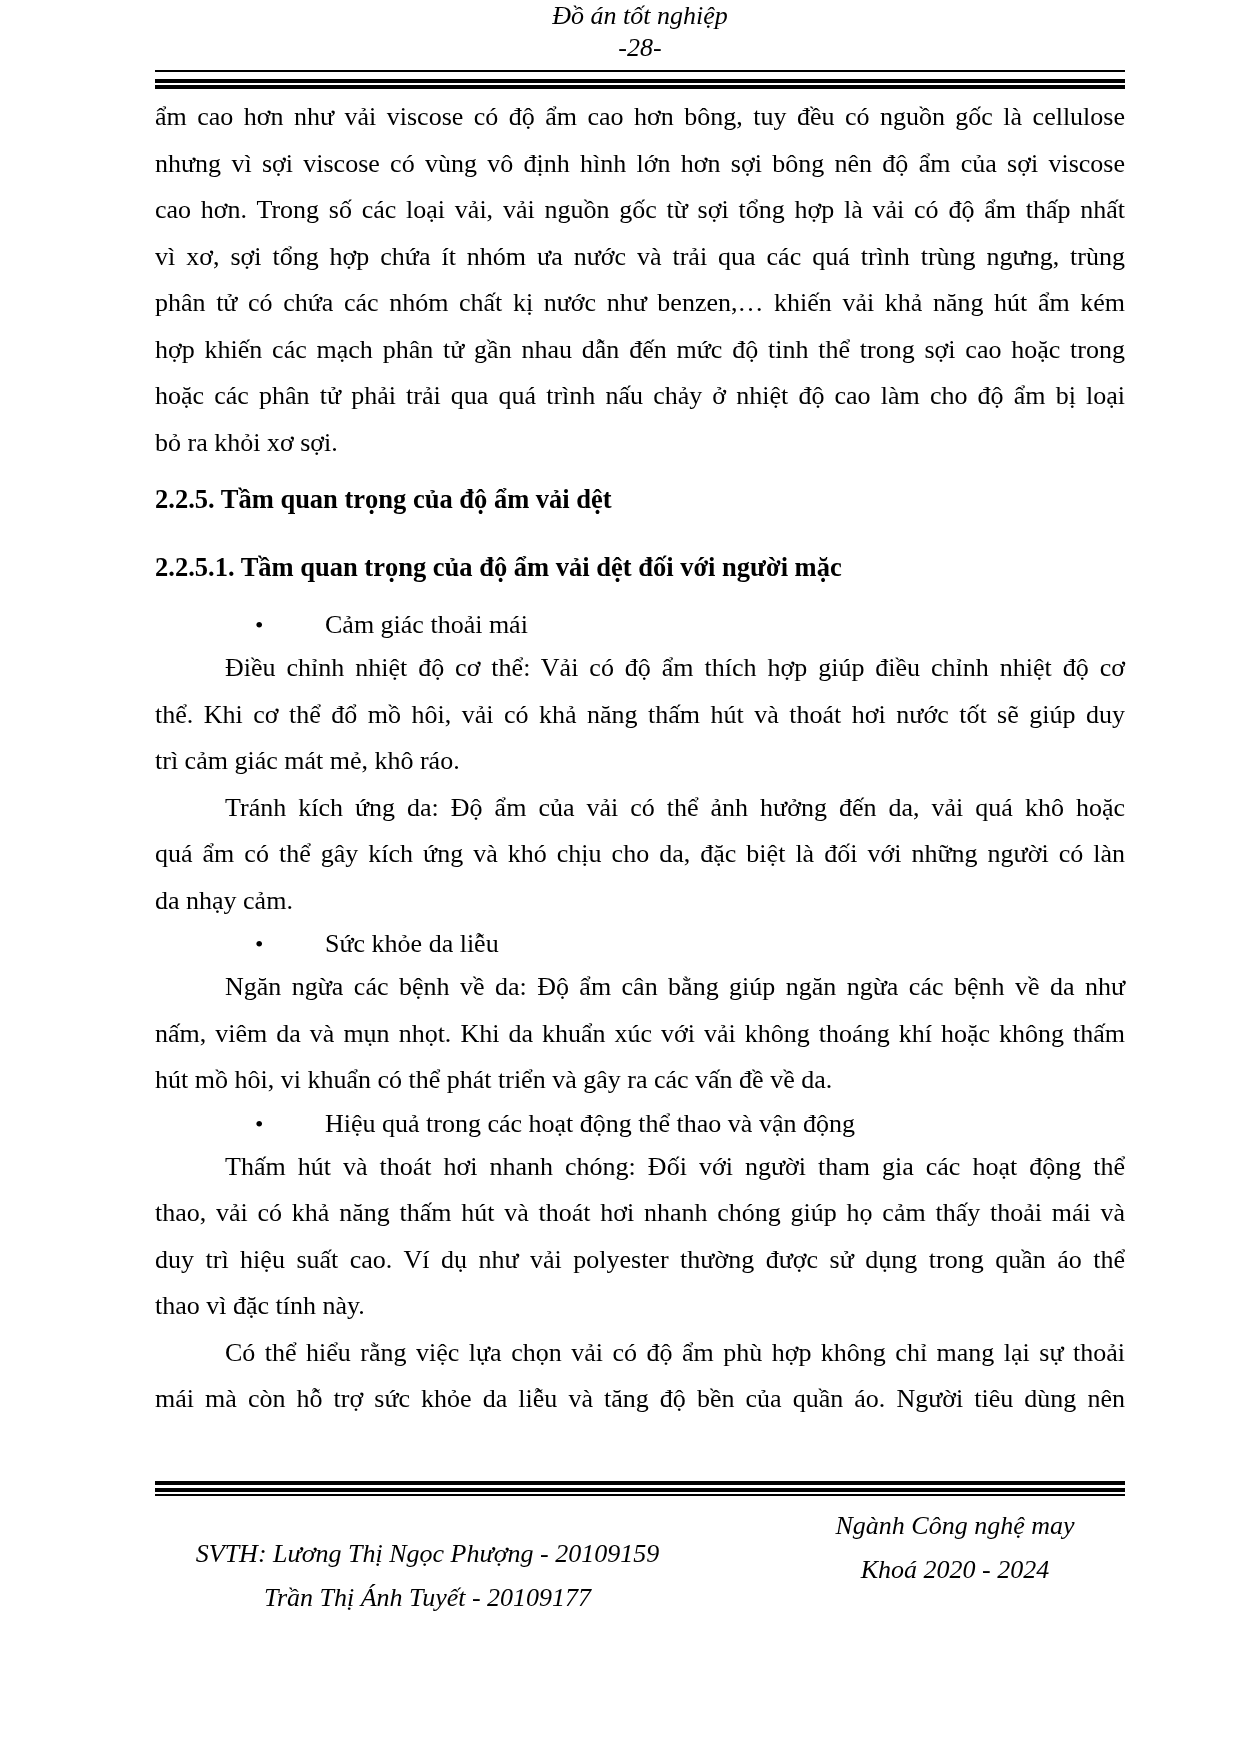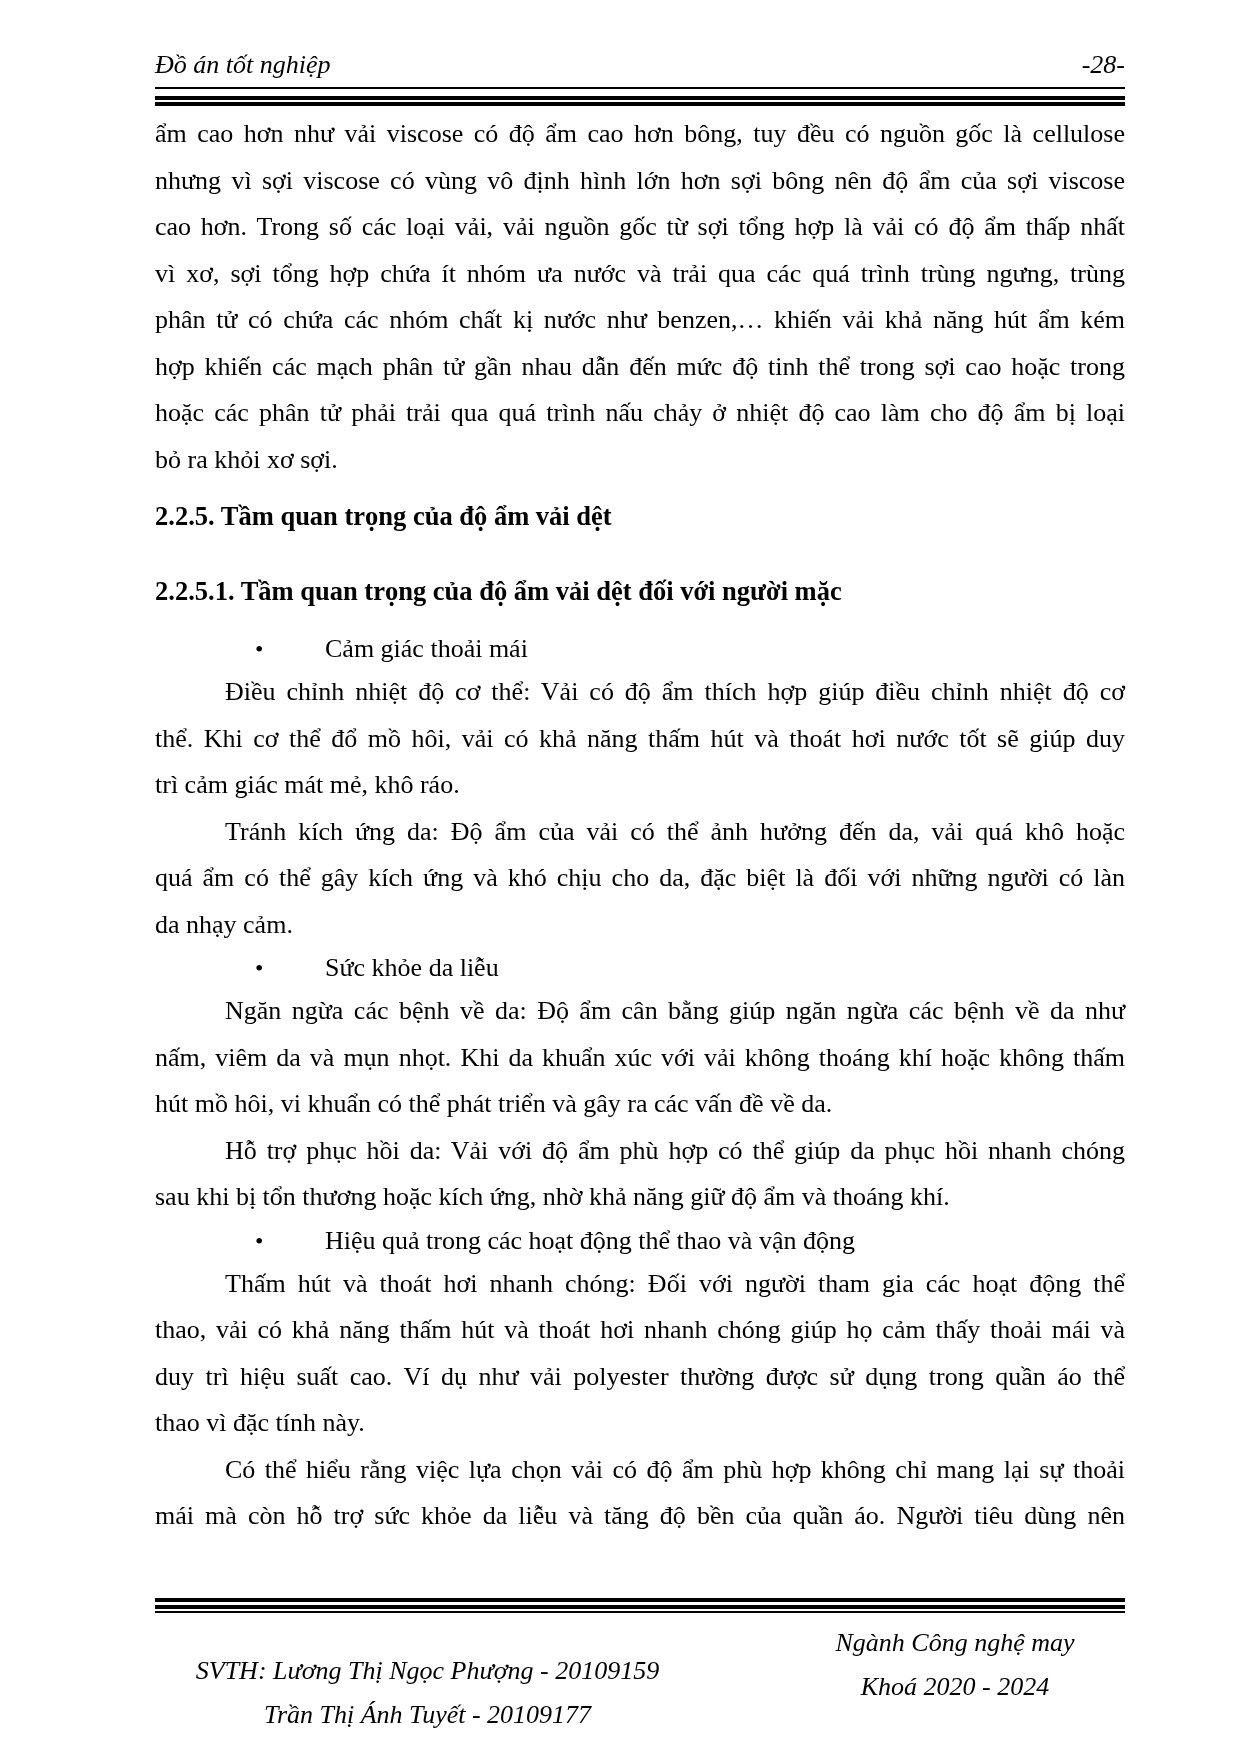--- a/index.html
+++ b/index.html
@@ -10,27 +10,27 @@
     margin: 0 auto;
     background: #ffffff;
     color: #000000;
     font-family: "Liberation Serif", "DejaVu Serif", serif;
     overflow: hidden;
   }
   .content { margin-left: 155px; margin-right: 115px; }
 
   
   .hdr-row {
-    padding-top: 49px;
     display: flex;
     justify-content: space-between;
-    align-items: flex-start;
+    align-items: center;
     font-style: italic;
     font-size: 26px;
     line-height: 32px;
+    flex-direction: column;
   }
   .rule { background: #000; }
   .rule-thin  { height: 2px; }
   .rule-thick { height: 4px; }
   .r1 { margin-top: 6px; }
   .r2 { margin-top: 7px; }
   .r3 { margin-top: 2px; }
 
   
   .bodytext { margin-top: 5px; }
@@ -45,21 +45,21 @@
   .leftal { text-align: left; text-align-last: left; }
   .indent { text-indent: 70px; }
 
   .heading {
     font-weight: bold;
     font-size: 26.5px;
     line-height: 46.5px;
     text-align: left;
   }
   .h1 { margin-top: 10px; }
-  .h2 { margin-top: 28px; }
+  .h2 { margin-top: 21px; }
   .first-bullet { margin-top: 15px; }
 
   .bullet-line {
     font-size: 26px;
     line-height: 39px;
     text-align: left;
     text-align-last: left;
   }
   .bullet-glyph {
     display: inline-block;
@@ -133,24 +133,20 @@
       <div class="bullet-line">
         <span class="bullet-glyph">•</span><span>Sức khỏe da liễu</span>
       </div>
 
       <div>
         <div class="line indent">Ngăn ngừa các bệnh về da: Độ ẩm cân bằng giúp ngăn ngừa các bệnh về da như</div>
         <div class="line">nấm, viêm da và mụn nhọt. Khi da khuẩn xúc với vải không thoáng khí hoặc không thấm</div>
         <div class="line last leftal">hút mồ hôi, vi khuẩn có thể phát triển và gây ra các vấn đề về da.</div>
       </div>
 
-      <div>
-        <div class="line indent">Hỗ trợ phục hồi da: Vải với độ ẩm phù hợp có thể giúp da phục hồi nhanh chóng</div>
-        <div class="line last leftal">sau khi bị tổn thương hoặc kích ứng, nhờ khả năng giữ độ ẩm và thoáng khí.</div>
-      </div>
 
       <div class="bullet-line">
         <span class="bullet-glyph">•</span><span>Hiệu quả trong các hoạt động thể thao và vận động</span>
       </div>
 
       <div>
         <div class="line indent">Thấm hút và thoát hơi nhanh chóng: Đối với người tham gia các hoạt động thể</div>
         <div class="line">thao, vải có khả năng thấm hút và thoát hơi nhanh chóng giúp họ cảm thấy thoải mái và</div>
         <div class="line">duy trì hiệu suất cao. Ví dụ như vải polyester thường được sử dụng trong quần áo thể</div>
         <div class="line last leftal">thao vì đặc tính này.</div>

